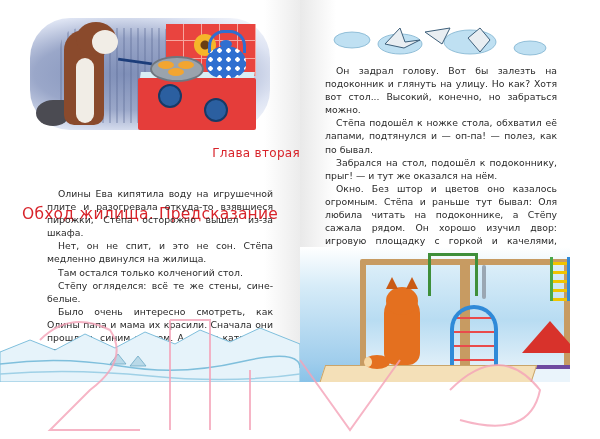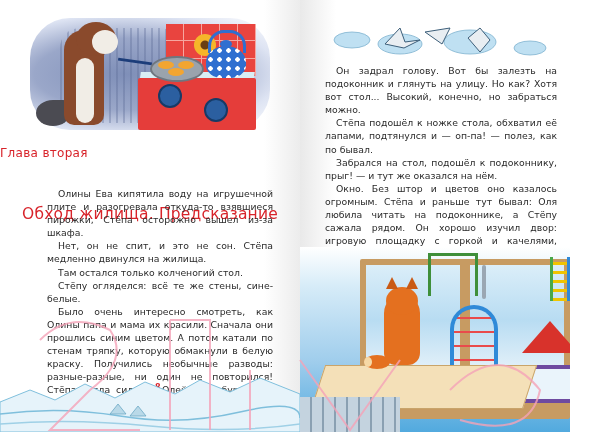--- a/index.html
+++ b/index.html
@@ -1,18 +1,18 @@
 <!DOCTYPE html>
 <html><head>
 <meta charset="utf-8">
 <style>
   html, body { margin:0; padding:0; }
   body { width:600px; height:439px; overflow:hidden; background:#fff; font-family:"DejaVu Sans", sans-serif; position:relative; }
   .spread { position:absolute; inset:0; display:flex; }
-  .page { position:relative; width:300px; height:432px; overflow:hidden; background:#fff; }
+  .page { position:relative; width:300px; height:382px; overflow:hidden; background:#fff; }
   .page.left { background:linear-gradient(to right,#fff 0%,#fff 88%,#ececec 100%); }
   .page.right { background:linear-gradient(to left,#fff 0%,#fff 88%,#e9e9e9 100%); }
 
   
   .illus-kitchen { position:absolute; left:30px; top:18px; width:240px; height:112px; border-radius:40px; 
     background:radial-gradient(ellipse at 40% 50%, #7f8fb8 0%, #9aa7c9 45%, rgba(200,210,235,0.6) 75%, rgba(255,255,255,0) 100%); }
   .stripes { position:absolute; left:30px; top:10px; width:120px; height:95px; opacity:.35;
     background:repeating-linear-gradient(90deg,#5c6b96 0 2px,transparent 2px 7px); border-radius:20px; }
   .squirrel-body { position:absolute; left:64px; top:30px; width:40px; height:95px; border-radius:20px 20px 10px 10px; background:#8a4a2c; }
   .squirrel-belly { position:absolute; left:76px; top:58px; width:18px; height:65px; border-radius:10px; background:#f1ede6; }
@@ -27,21 +27,21 @@
   .knob { position:absolute; width:20px; height:20px; border-radius:50%; background:#2b5fa0; border:2px solid #173a66; }
   .pan { position:absolute; left:150px; top:56px; width:50px; height:22px; border-radius:50%; background:#9aa3ad; border:2px solid #6f7780; }
   .pancake { position:absolute; width:16px; height:8px; border-radius:50%; background:#f2a531; }
   .handle { position:absolute; left:118px; top:60px; width:34px; height:3px; background:#1c3d7a; transform:rotate(8deg); }
   .kettle { position:absolute; left:206px; top:46px; width:40px; height:32px; border-radius:50% 50% 40% 40%; background:#2f6fd0; 
     background-image:radial-gradient(circle,#fff 2px,transparent 2.5px); background-size:9px 9px; }
   .kettle-lid { position:absolute; left:220px; top:40px; width:12px; height:8px; border-radius:50%; background:#2f6fd0; }
   .kettle-handle { position:absolute; left:208px; top:30px; width:32px; height:20px; border:3px solid #2f6fd0; border-bottom:none; border-radius:16px 16px 0 0; }
   .flower { position:absolute; left:194px; top:34px; width:22px; height:22px; border-radius:50%; background:radial-gradient(circle,#6a3f12 0 4px,#f5b62a 5px); }
 
-  .chapter-sub { position:absolute; left:0; width:300px; top:146px; text-align:left; color:#d8232a; font-size:12px; letter-spacing:.3px; }
+  .chapter-sub { position:absolute; left:0; width:300px; top:146px; text-align:right; color:#d8232a; font-size:12px; letter-spacing:.3px; }
   .chapter-title { position:absolute; left:0; width:300px; top:160px; text-align:center; color:#d8232a; font-size:15.5px; letter-spacing:.2px;margin-top:45px; }
 
   .text { position:absolute; font-size:9.3px; line-height:13.1px; color:#2a2a2a; text-align:justify; }
   .text p { margin:0; text-indent:11px; }
   .text.left { left:47px; top:187px; width:226px; }
   .text.right { left:325px; top:64px; width:232px; }
 
   .pagenum { position:absolute; left:155px; top:383px; color:#d8232a; font-size:8px; font-weight:bold; }
 
   .mountains { position:absolute; left:0; bottom:0; width:300px; height:60px; }

